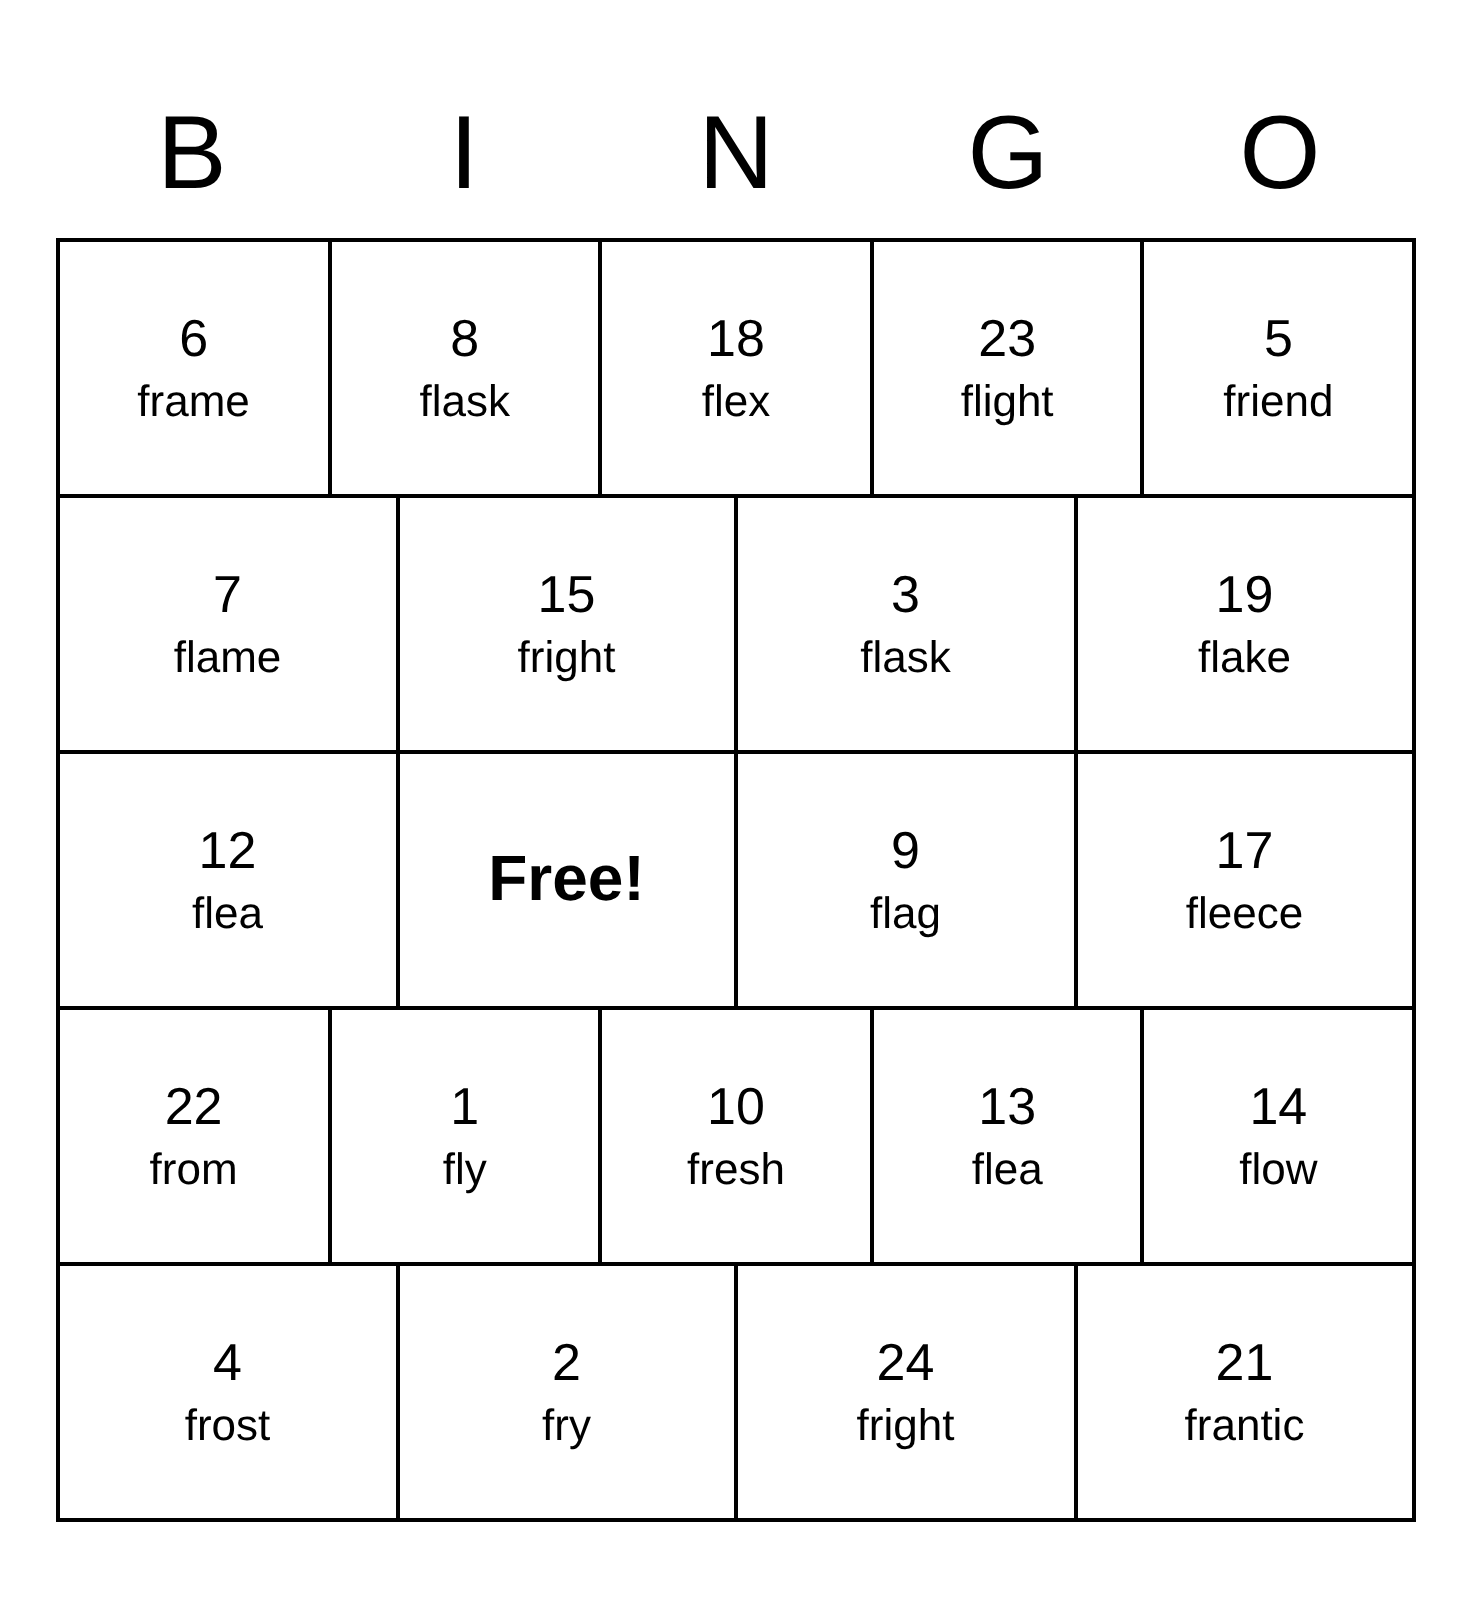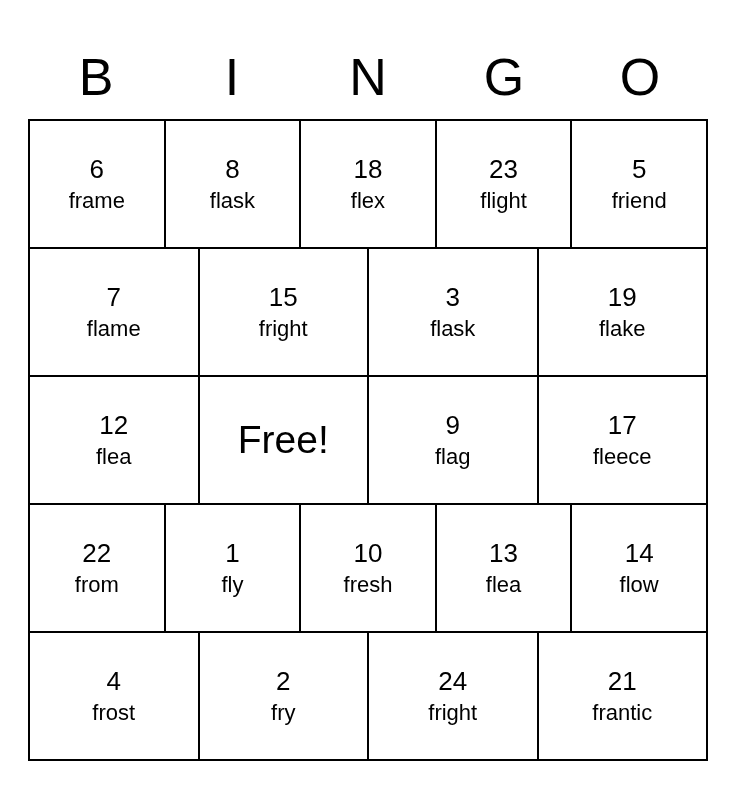--- a/index.html
+++ b/index.html
@@ -67,22 +67,22 @@
 
     .bingo-cell .num {
       font-size: 26px;
     }
 
     .bingo-cell .word {
       font-size: 22px;
     }
 
     .free-cell {
-      font-size: 39px;
-      font-weight: normal;
+      font-size: 32px;
+      font-weight: bold;
     }
   </style>
 </head>
 <body>
 
 <div class="bingo-card">
   <div class="bingo-header">
   <div class="bingo-header-cell">B</div>
       <div class="bingo-header-cell">I</div>
       <div class="bingo-header-cell">N</div>

